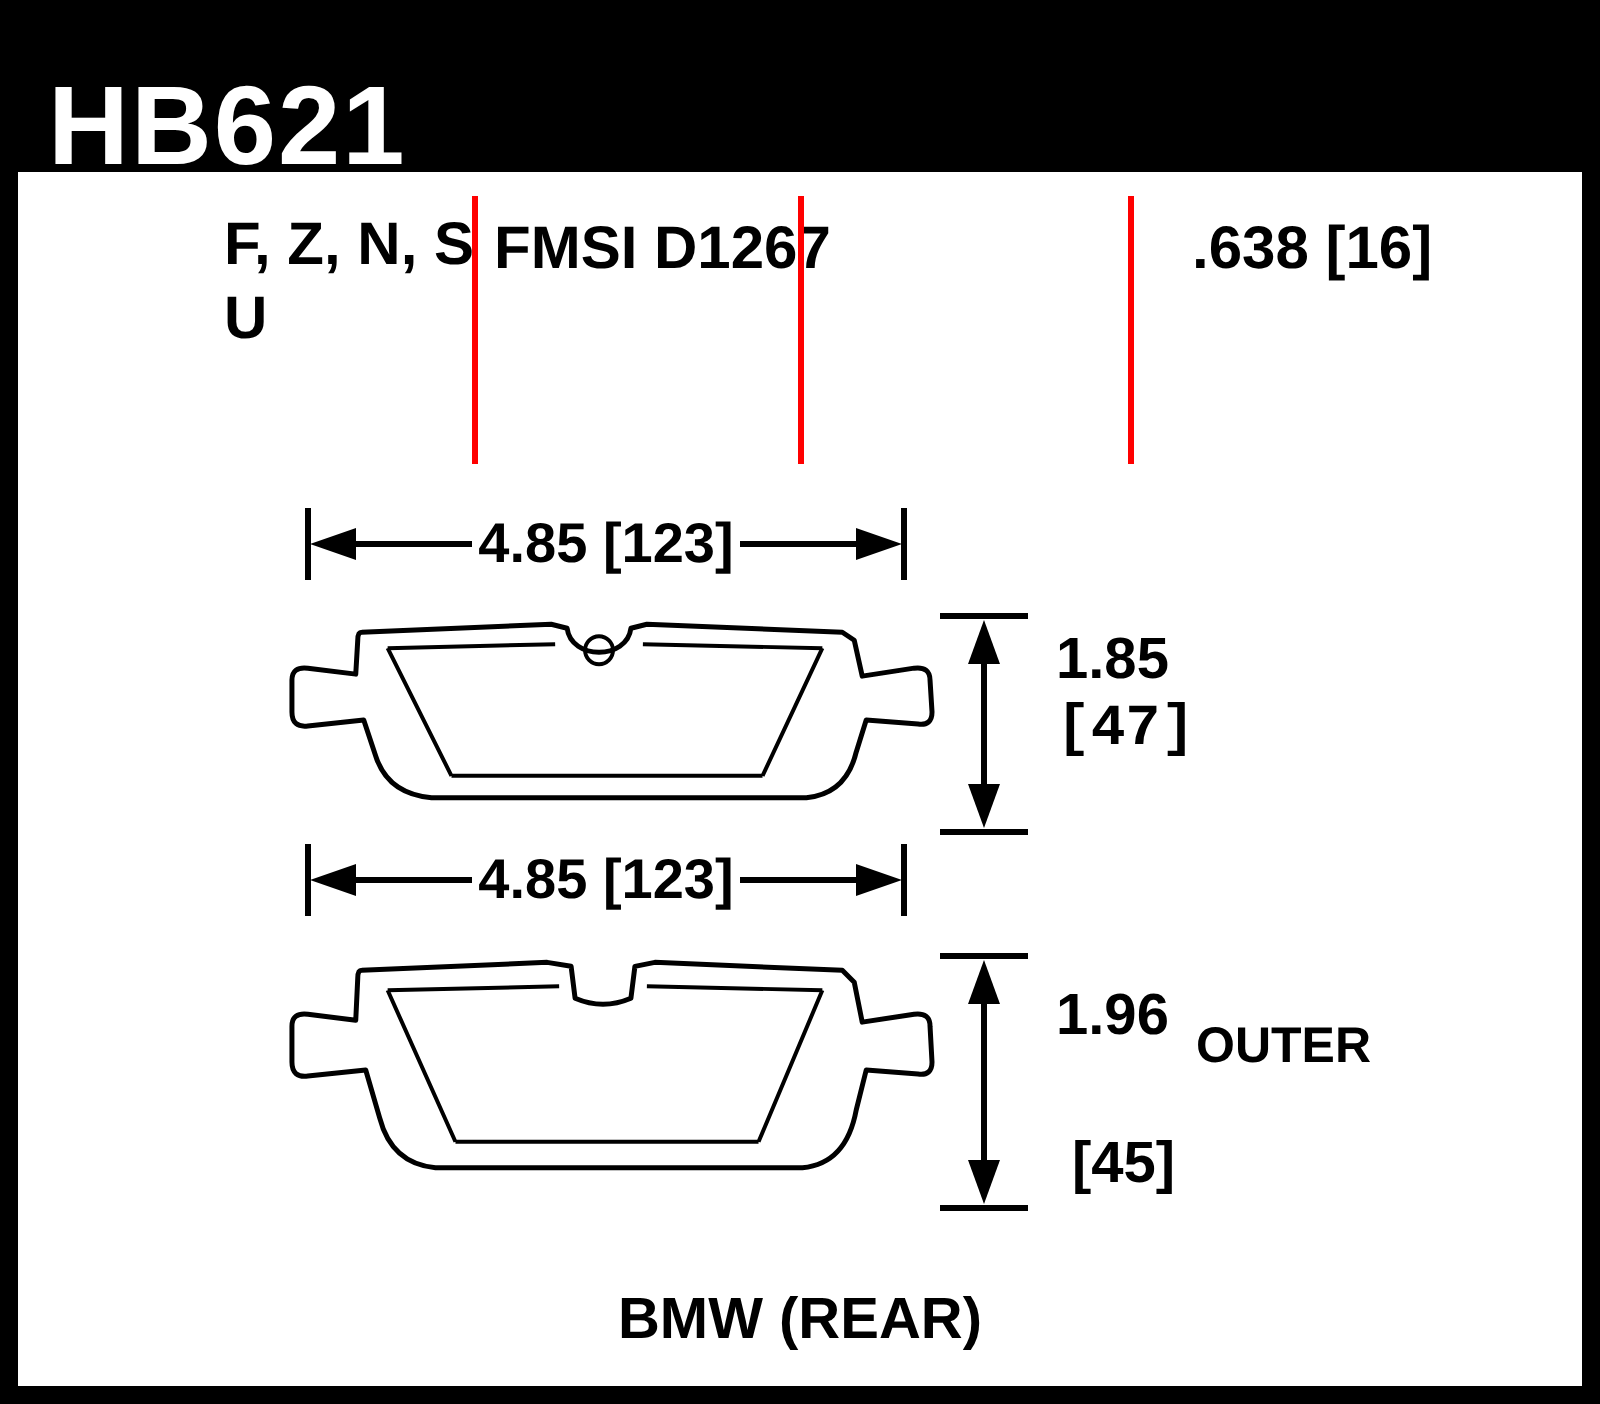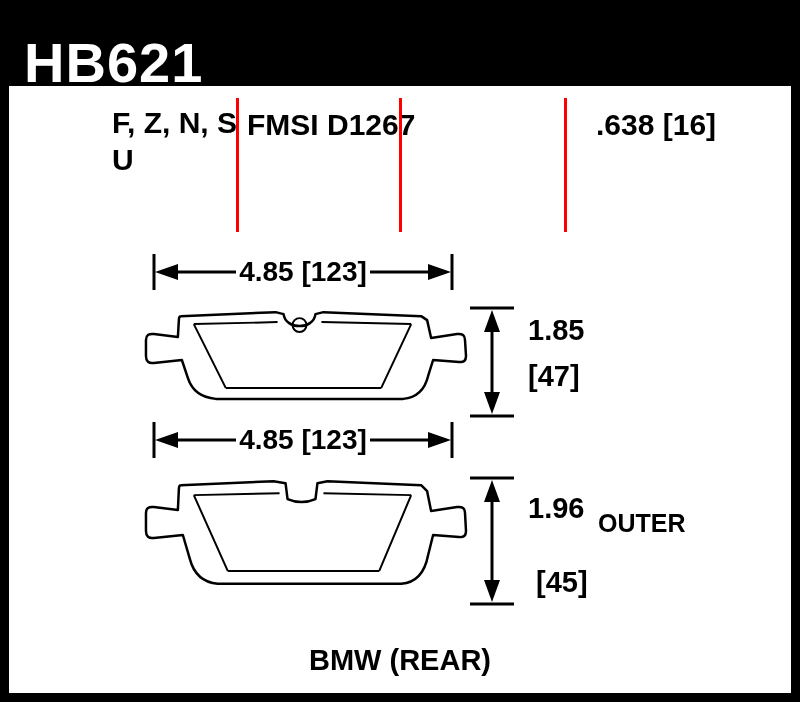--- a/index.html
+++ b/index.html
@@ -48,21 +48,21 @@
   .pad-svg{position:absolute;}
   .pad1{left:136px;top:300px;}
   .pad2{left:136px;top:466px;}
 
   .vdim{position:absolute;}
   .vdim1{left:470px;top:306px;}
   .vdim2{left:470px;top:476px;}
 
   .meas{position:absolute;font-size:29px;white-space:nowrap;}
   .m-185{left:528px;top:314px;}
-  .m-47{left:528px;top:360px;}
+  .m-47{left:528px;top:348px;font-family:Liberation Mono, monospace;}
   .m-176{left:528px;top:492px;}
   .m-45{left:536px;top:526px;margin-top:40px;}
   .side-label{position:absolute;font-size:25px;white-space:nowrap;}
   .lbl-inner{left:604px;top:331px;}
   .lbl-outer{left:598px;top:509px;}
 
   .footer-app{
     position:absolute;left:0;top:644px;width:100%;
     text-align:center;font-size:29px;
   }

